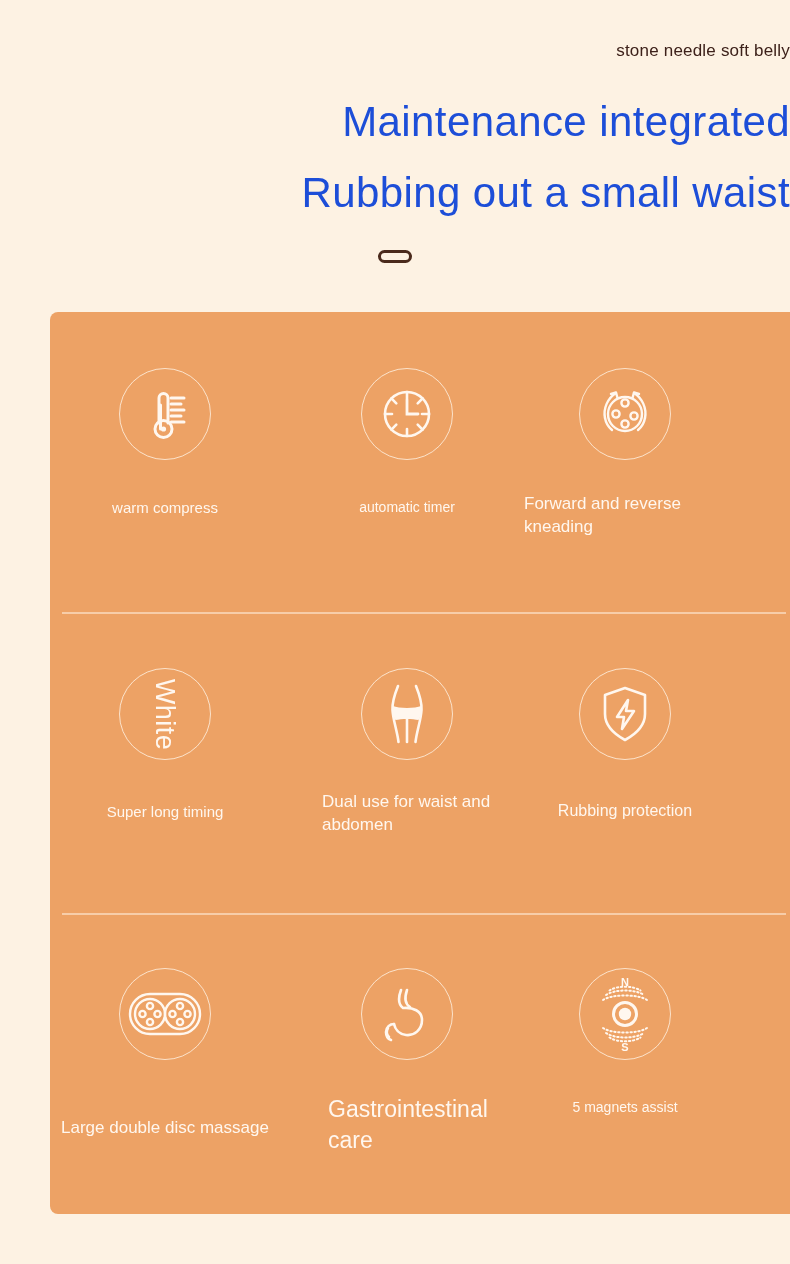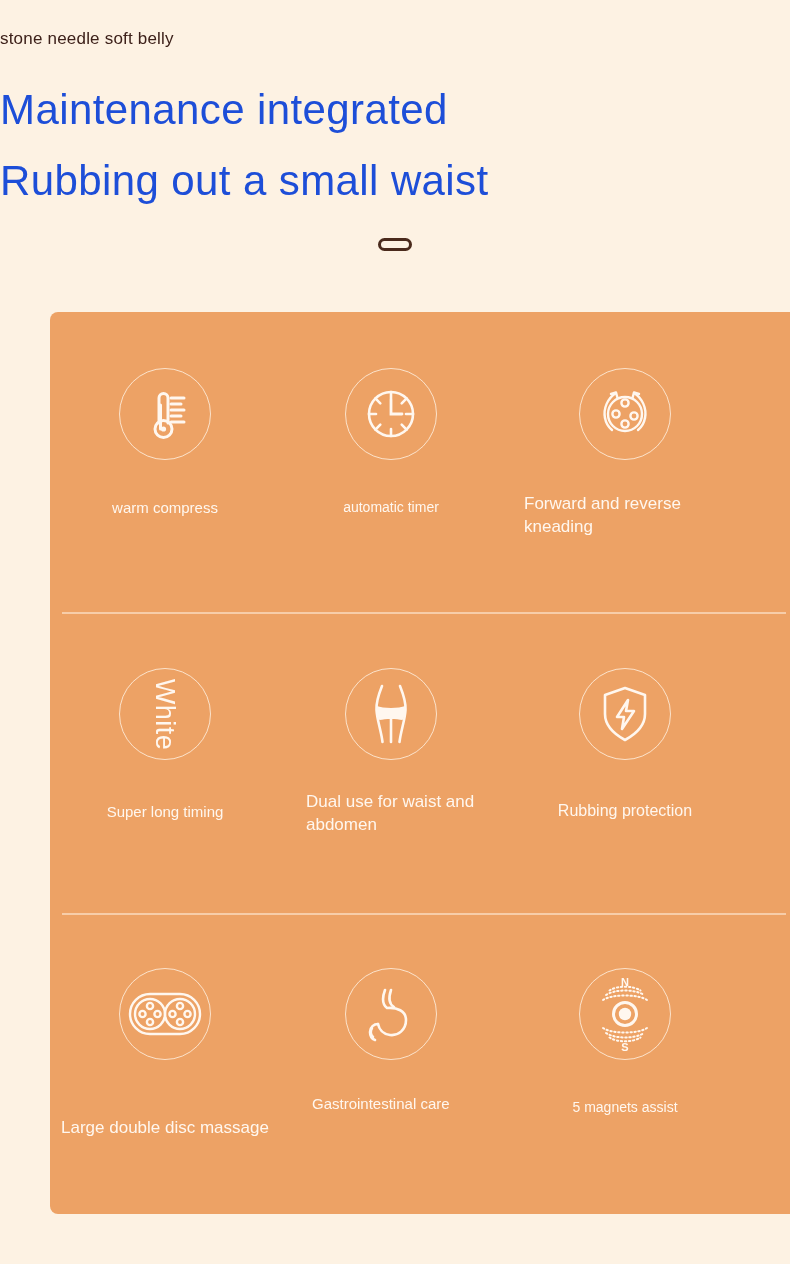--- a/index.html
+++ b/index.html
@@ -11,22 +11,22 @@
     height: 1264px;
     background: #fdf2e3;
     font-family: "Liberation Sans", sans-serif;
     overflow: hidden;
     position: relative;
   }
 
   
   .header {
     width: 100%;
-    text-align: left;
-    padding-top: 30px;
+    text-align: right;
+    padding-top: 42px;
     box-sizing: border-box;
   }
   .eyebrow {
     font-size: 17px;
     color: #3d211a;
     letter-spacing: .2px;
     line-height: 1;
     margin: 0 0 28px 0;
     font-weight: 400;
   }
@@ -79,21 +79,21 @@
   .divider.d1 { top: 300px; }
   .divider.d2 { top: 601px; }
 
   .cell {
     position: absolute;
     top: 0;
     width: 230px;
     height: 300px;
   }
   .cell.c0 { left: 0; }
-  .cell.c1 { left: 226px; text-decoration: underline; }
+  .cell.c1 { left: 242px; text-decoration: underline; }
   .cell.c2 { left: 460px; }
 
   .icon-circle {
     position: absolute;
     left: 50%;
     transform: translateX(-50%);
     top: 56px;
     width: 92px;
     height: 92px;
     border-radius: 50%;
@@ -118,21 +118,21 @@
     font-weight: 400;
   }
   
   .lbl-warm      { font-size: 15px; }
   .lbl-timer     { font-size: 14px; }
   .lbl-knead     { font-size: 17px; top: 180px; text-align: left; padding-left: 14px; }
   .lbl-super     { font-size: 15px; top: 190px; }
   .lbl-dual      { font-size: 17px; top: 178px; text-align: left; padding-left: 30px; }
   .lbl-overheat  { font-size: 16px; top: 188px; }
   .lbl-disc      { font-size: 17px; top: 204px; }
-  .lbl-gastro    { font-size: 15px; top: 182px; text-align: left; padding-left: 36px; }
+  .lbl-gastro    { font-size: 23px; top: 182px; text-align: left; padding-left: 36px; }
   .lbl-magnet    { font-size: 14px; top: 186px; }
 
   .white-word {
     transform: rotate(90deg);
     font-size: 27px;
     color: #fff7ef;
     letter-spacing: .5px;
     white-space: nowrap;
     font-weight: 400;
   }

